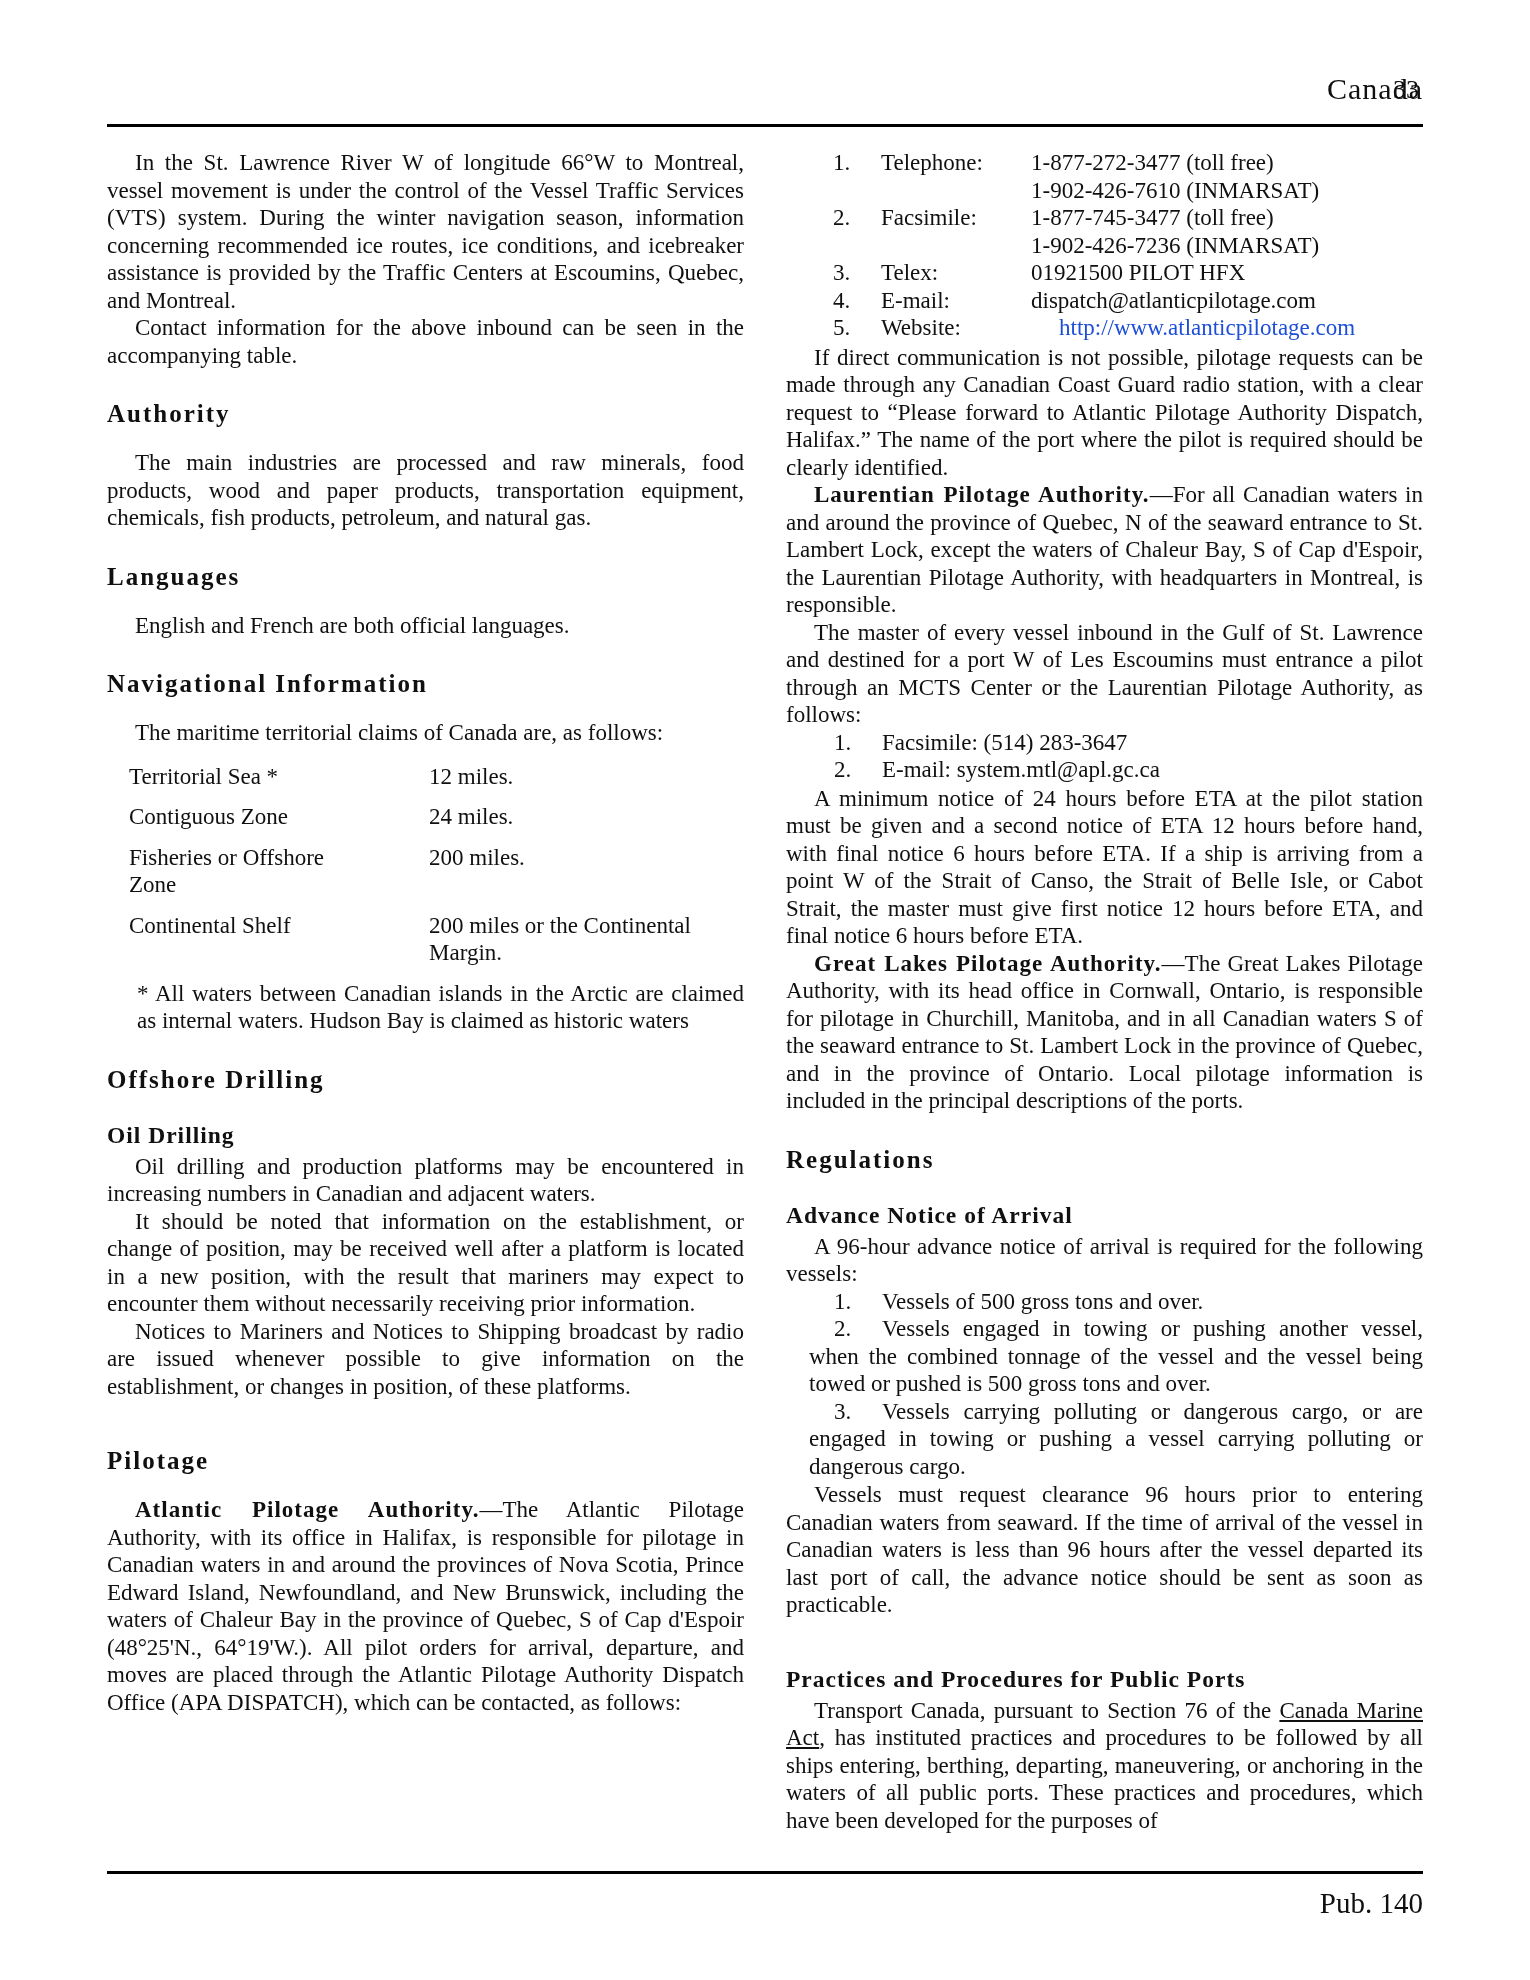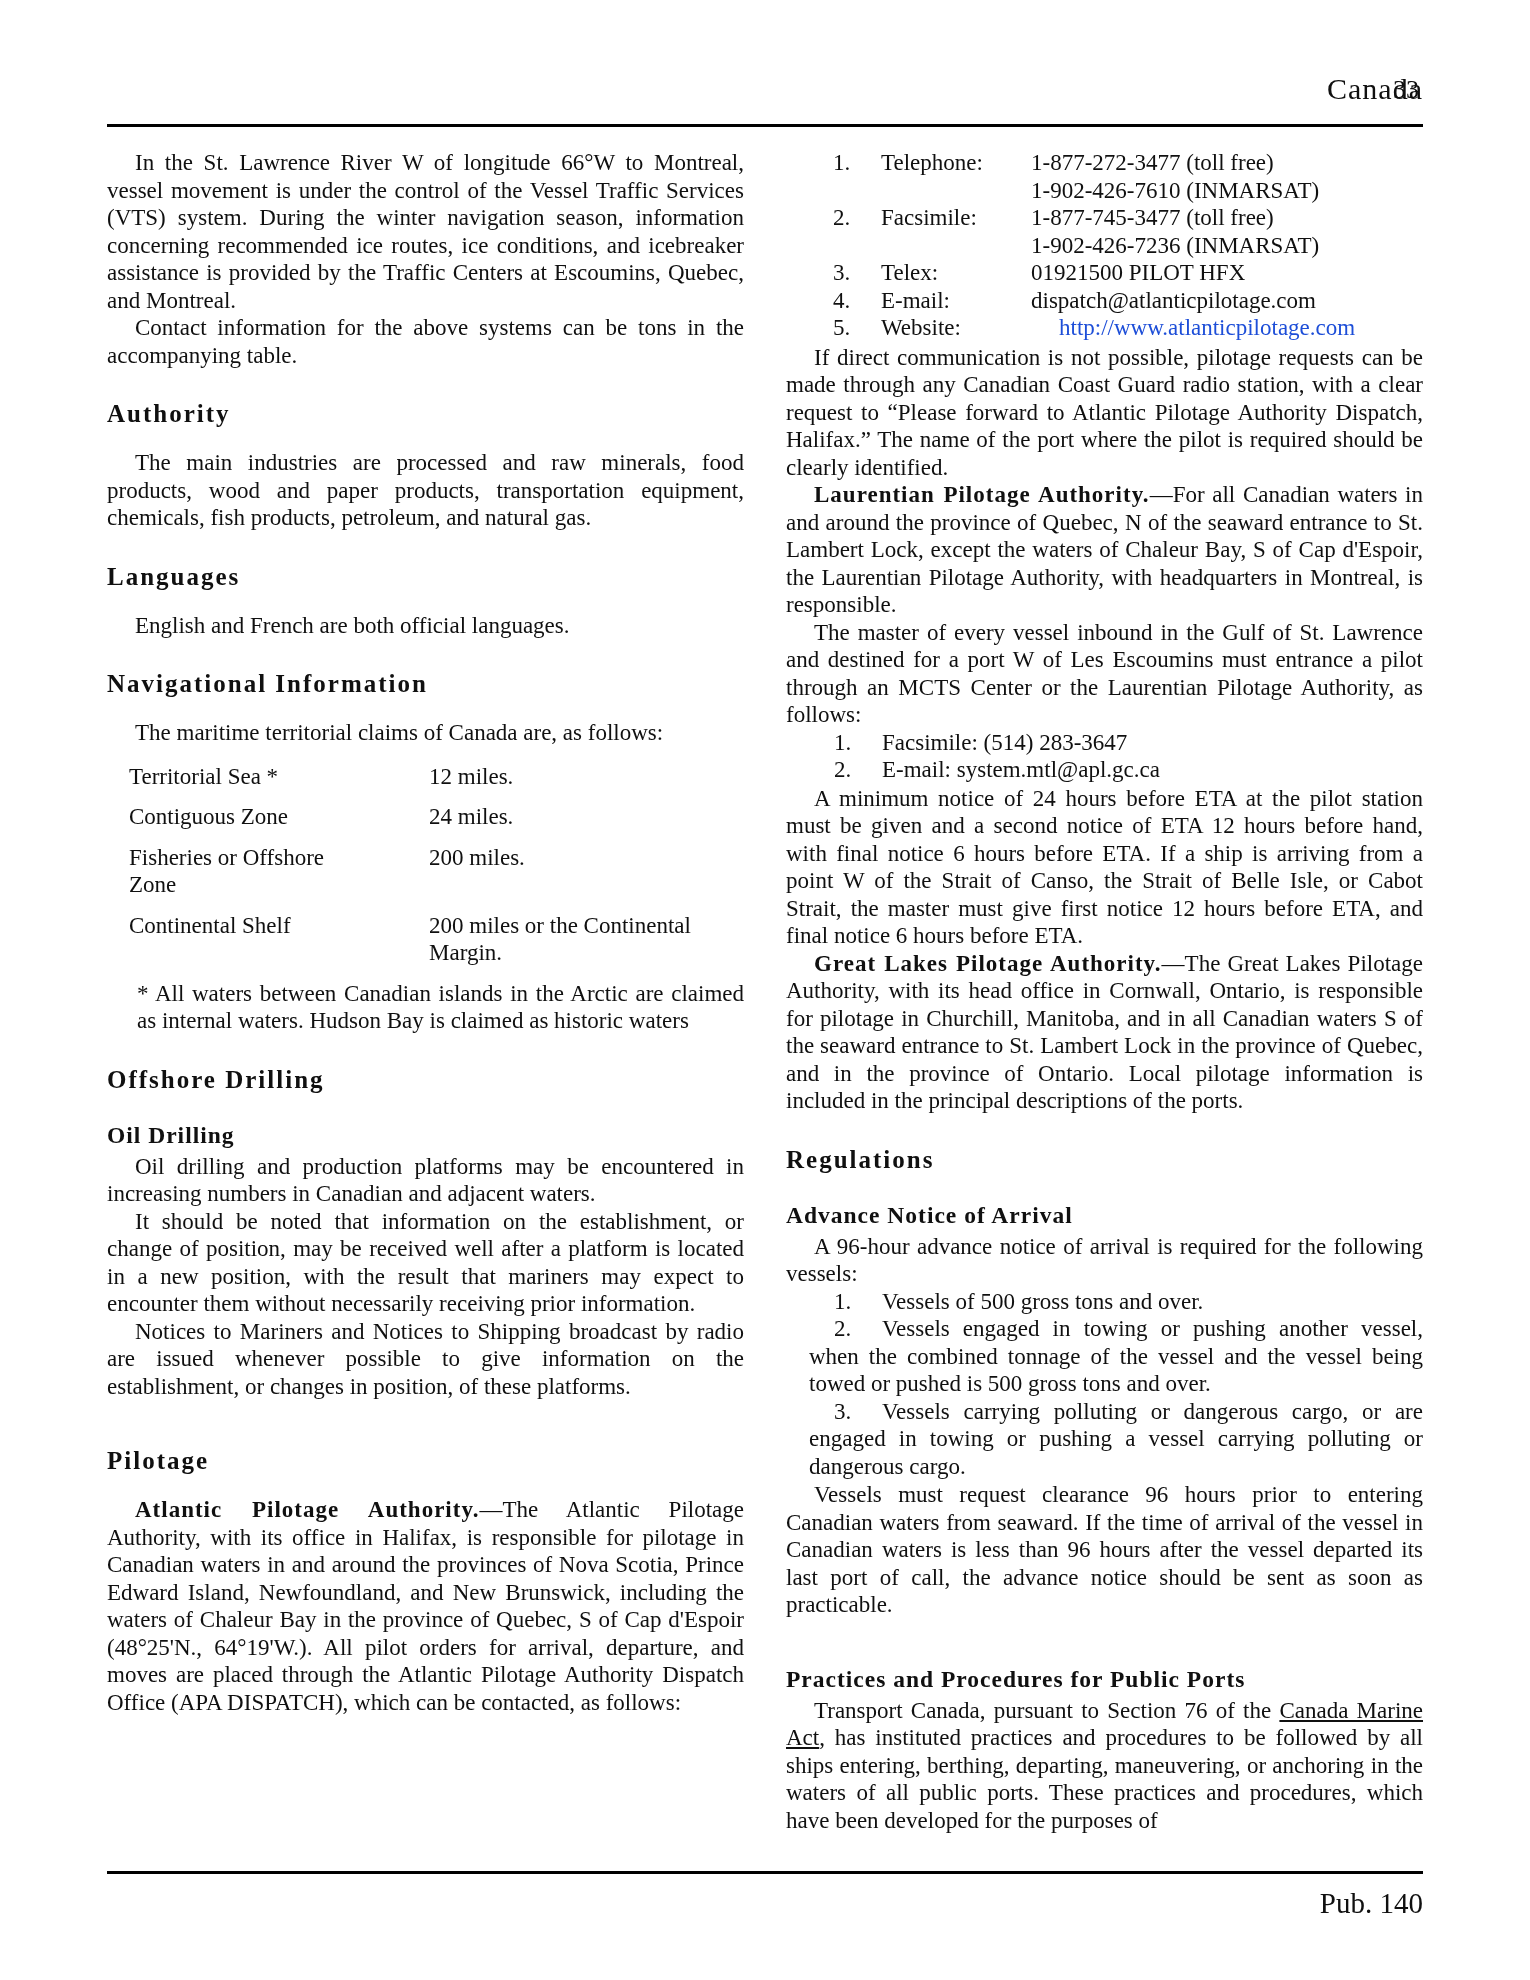--- a/index.html
+++ b/index.html
@@ -69,21 +69,21 @@
     <header class="page-header">
       <span class="page-title">Canada</span>
       <span class="page-number">33</span>
     </header>
     <div class="header-rule"></div>
 
     <main class="columns">
 
       <section class="col">
         <p class="body indent">In the St. Lawrence River W of longitude 66°W to Montreal, vessel movement is under the control of the Vessel Traffic Services (VTS) system. During the winter navigation season, information concerning recommended ice routes, ice conditions, and icebreaker assistance is provided by the Traffic Centers at Escoumins, Quebec, and Montreal.</p>
-        <p class="body indent">Contact information for the above systems can be tons in the accompanying table.</p>
+        <p class="body indent">Contact information for the above inbound can be seen in the accompanying table.</p>
 
         <h2>Authority</h2>
         <p class="body indent">The main industries are processed and raw minerals, food products, wood and paper products, transportation equipment, chemicals, fish products, petroleum, and natural gas.</p>
 
         <h2>Languages</h2>
         <p class="body indent">English and French are both official languages.</p>
 
         <h2>Navigational Information</h2>
         <p class="body indent">The maritime territorial claims of Canada are, as follows:</p>
 

